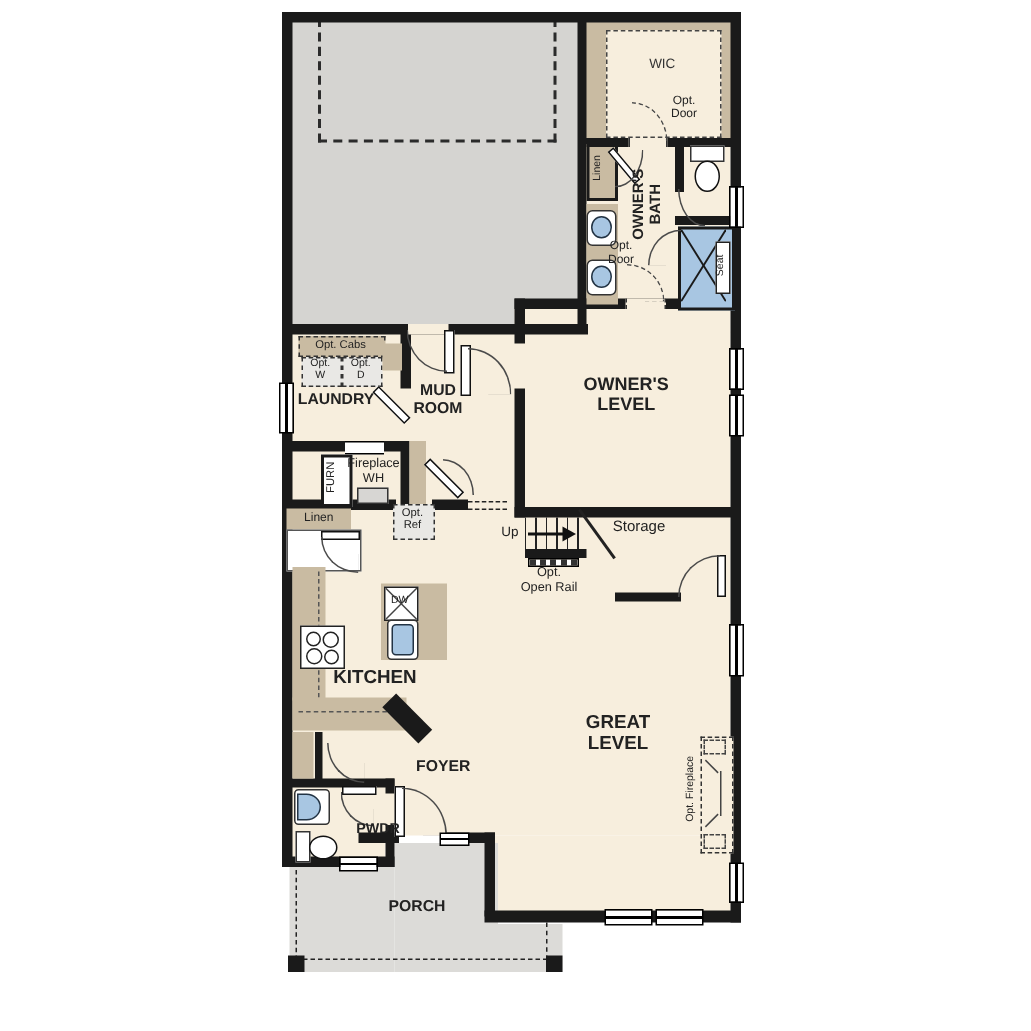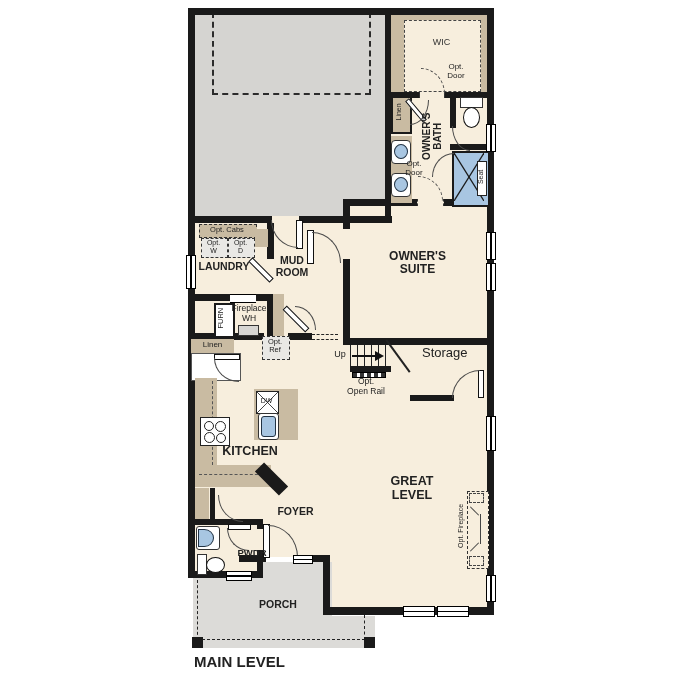--- a/index.html
+++ b/index.html
@@ -111,21 +111,21 @@
   <div class="arc arc-tl" style="left:432px;top:153px;width:21px;height:23px"></div>
 
   <div class="lbl bold" style="left:400px;top:125px;width:64px;font-size:10px;transform:rotate(-90deg)">OWNER'S
 BATH</div>
   <div class="lbl" style="left:398px;top:160px;width:32px;font-size:8px">Opt.
 Door</div>
   <div class="arc arc-tr dashb" style="left:418px;top:176px;width:24px;height:24px"></div>
   <div class="win winv" style="left:486px;top:124px;width:8px;height:26px"></div>
 
   <div class="lbl bold" style="left:375px;top:250px;width:85px;font-size:12px">OWNER'S
-SUITE</div>
+LEVEL</div>
   <div class="leaf" style="left:307px;top:230px;width:5px;height:32px"></div>
   <div class="arc arc-tr" style="left:312px;top:232px;width:28px;height:30px"></div>
   <div class="win winv" style="left:486px;top:232px;width:8px;height:26px"></div>
   <div class="win winv" style="left:486px;top:263px;width:8px;height:26px"></div>
 
   <div class="abs tan" style="left:199px;top:224px;width:56px;height:12px;border:1px dashed #333"></div>
   <div class="lbl" style="left:199px;top:226px;width:56px;font-size:7.5px">Opt. Cabs</div>
   <div class="dbox" style="left:201px;top:238px;width:25px;height:18px"></div>
   <div class="lbl" style="left:201px;top:239px;width:25px;font-size:7px">Opt.
 W</div>
@@ -162,21 +162,21 @@
 
   <div class="abs" style="left:350px;top:345px;width:40px;height:22px;background:repeating-linear-gradient(to right,#222 0 1px,transparent 1px 7px)"></div>
   <div class="abs" style="left:397px;top:336px;width:2px;height:40px;background:#222;transform:rotate(-36deg)"></div>
   <div class="lbl" style="left:330px;top:349px;width:20px;font-size:9px">Up</div>
   <div class="abs" style="left:352px;top:355px;width:24px;height:2px;background:#111"></div>
   <div class="abs" style="left:375px;top:351px;width:0;height:0;border-left:9px solid #111;border-top:5px solid transparent;border-bottom:5px solid transparent"></div>
   <div class="wall" style="left:350px;top:366px;width:41px;height:6px"></div>
   <div class="abs" style="left:352px;top:372px;width:32px;height:4px;border:1px solid #000;background:repeating-linear-gradient(90deg,#333 0 4px,#fff 4px 7px)"></div>
   <div class="lbl" style="left:338px;top:377px;width:56px;font-size:8.5px">Opt.
 Open Rail</div>
-  <div class="lbl" style="left:422px;top:346px;width:44px;font-size:13px">Storage</div>
+  <div class="lbl" style="left:404px;top:346px;width:44px;font-size:10px">Storage</div>
   <div class="leaf" style="left:478px;top:370px;width:4px;height:26px"></div>
   <div class="arc arc-tl" style="left:452px;top:370px;width:27px;height:27px"></div>
 
   <div class="abs tan" style="left:195px;top:378px;width:22px;height:89px"></div>
   <div class="abs" style="left:212px;top:381px;width:1px;height:84px;border-left:1px dashed #555"></div>
   <div class="abs" style="left:200px;top:417px;width:28px;height:27px;background:#fff;border:1px solid #222"></div>
   <div class="circ" style="left:204px;top:421px;width:8px;height:8px"></div>
   <div class="circ" style="left:215px;top:421px;width:9px;height:9px"></div>
   <div class="circ" style="left:204px;top:432px;width:9px;height:9px"></div>
   <div class="circ" style="left:216px;top:433px;width:8px;height:8px"></div>
@@ -226,15 +226,14 @@
   <div class="win winh" style="left:226px;top:571px;width:24px;height:8px"></div>
 
   <div class="abs" style="left:197px;top:580px;width:1px;height:60px;border-left:1.5px dashed #222"></div>
   <div class="abs" style="left:197px;top:639px;width:168px;height:1px;border-top:1.5px dashed #222"></div>
   <div class="abs" style="left:364px;top:615px;width:1px;height:25px;border-left:1.5px dashed #222"></div>
   <div class="wall" style="left:192px;top:637px;width:11px;height:11px"></div>
   <div class="wall" style="left:364px;top:637px;width:11px;height:11px"></div>
   <div class="lbl bold" style="left:248px;top:599px;width:60px;font-size:10.5px">PORCH</div>
 
 
-  <div class="lbl bold" style="left:194px;top:654px;width:160px;font-size:15px;text-align:left">MAIN LEVEL</div>
 
 </div>
 
 </body></html>

